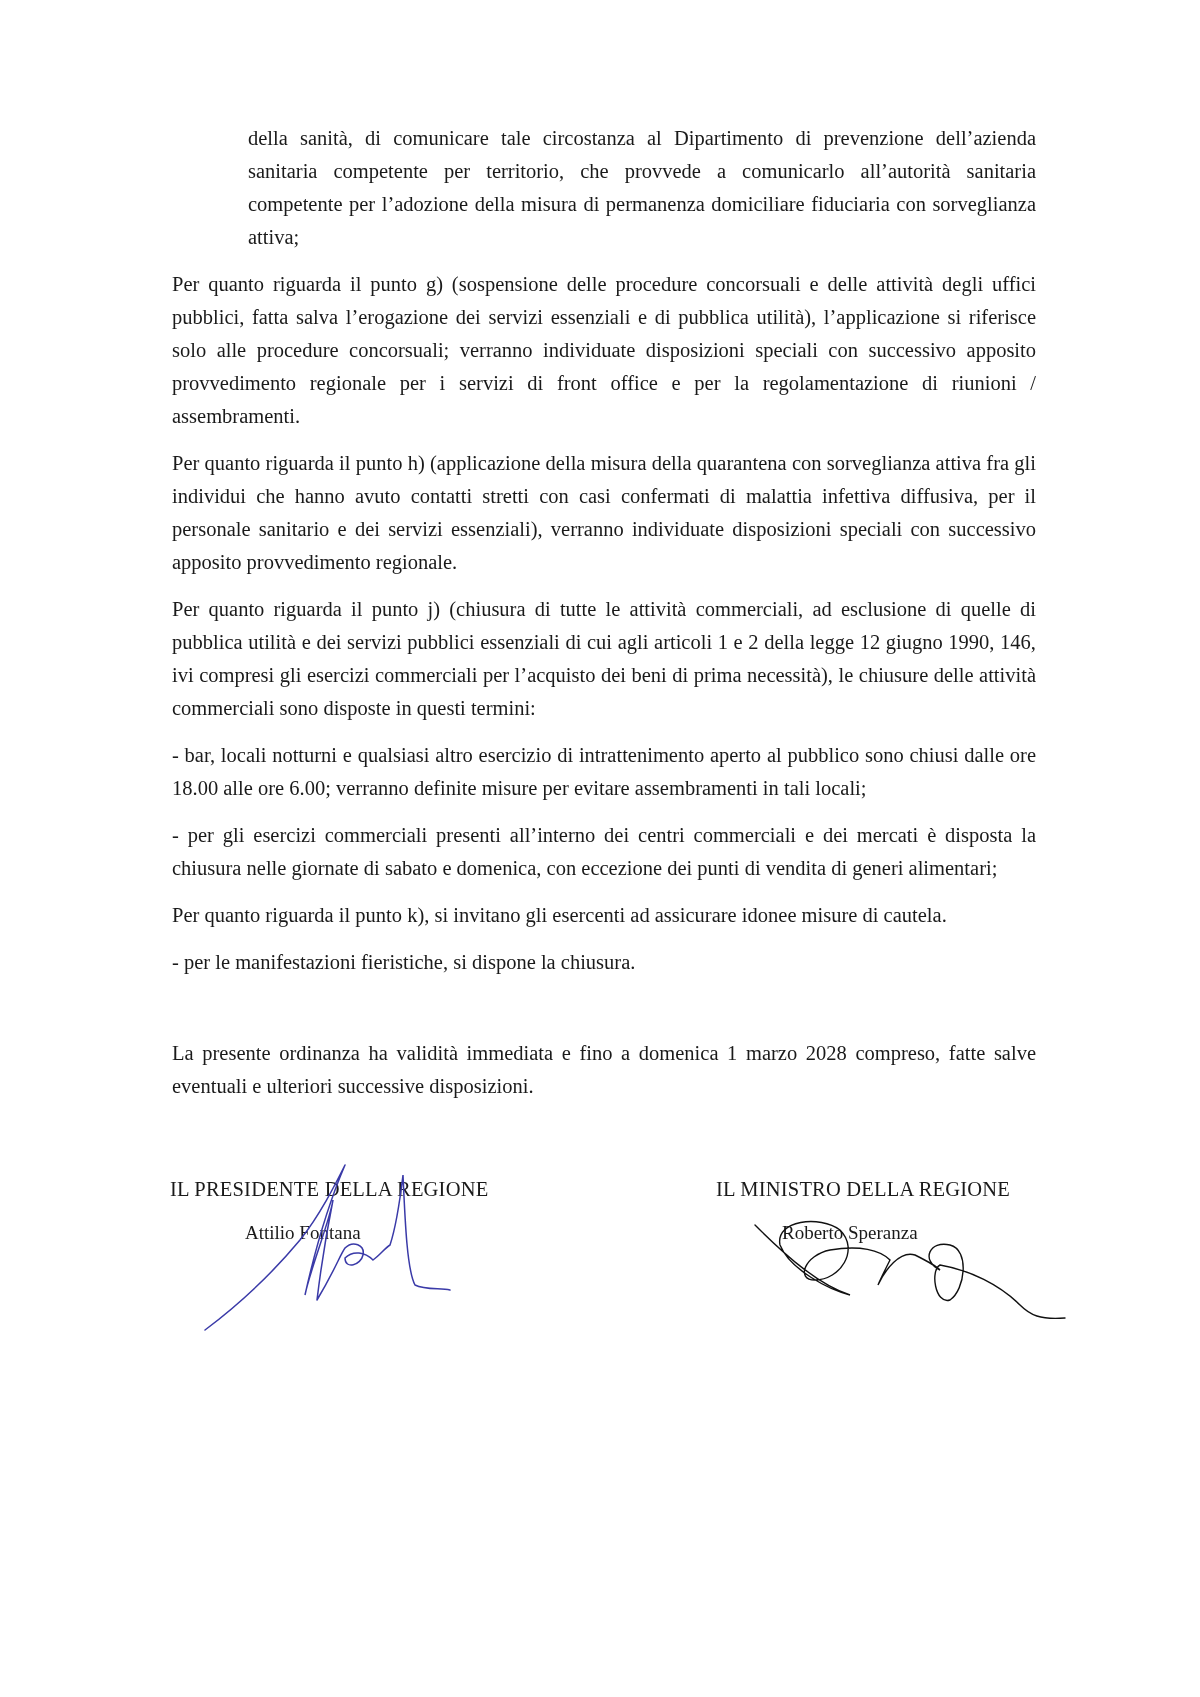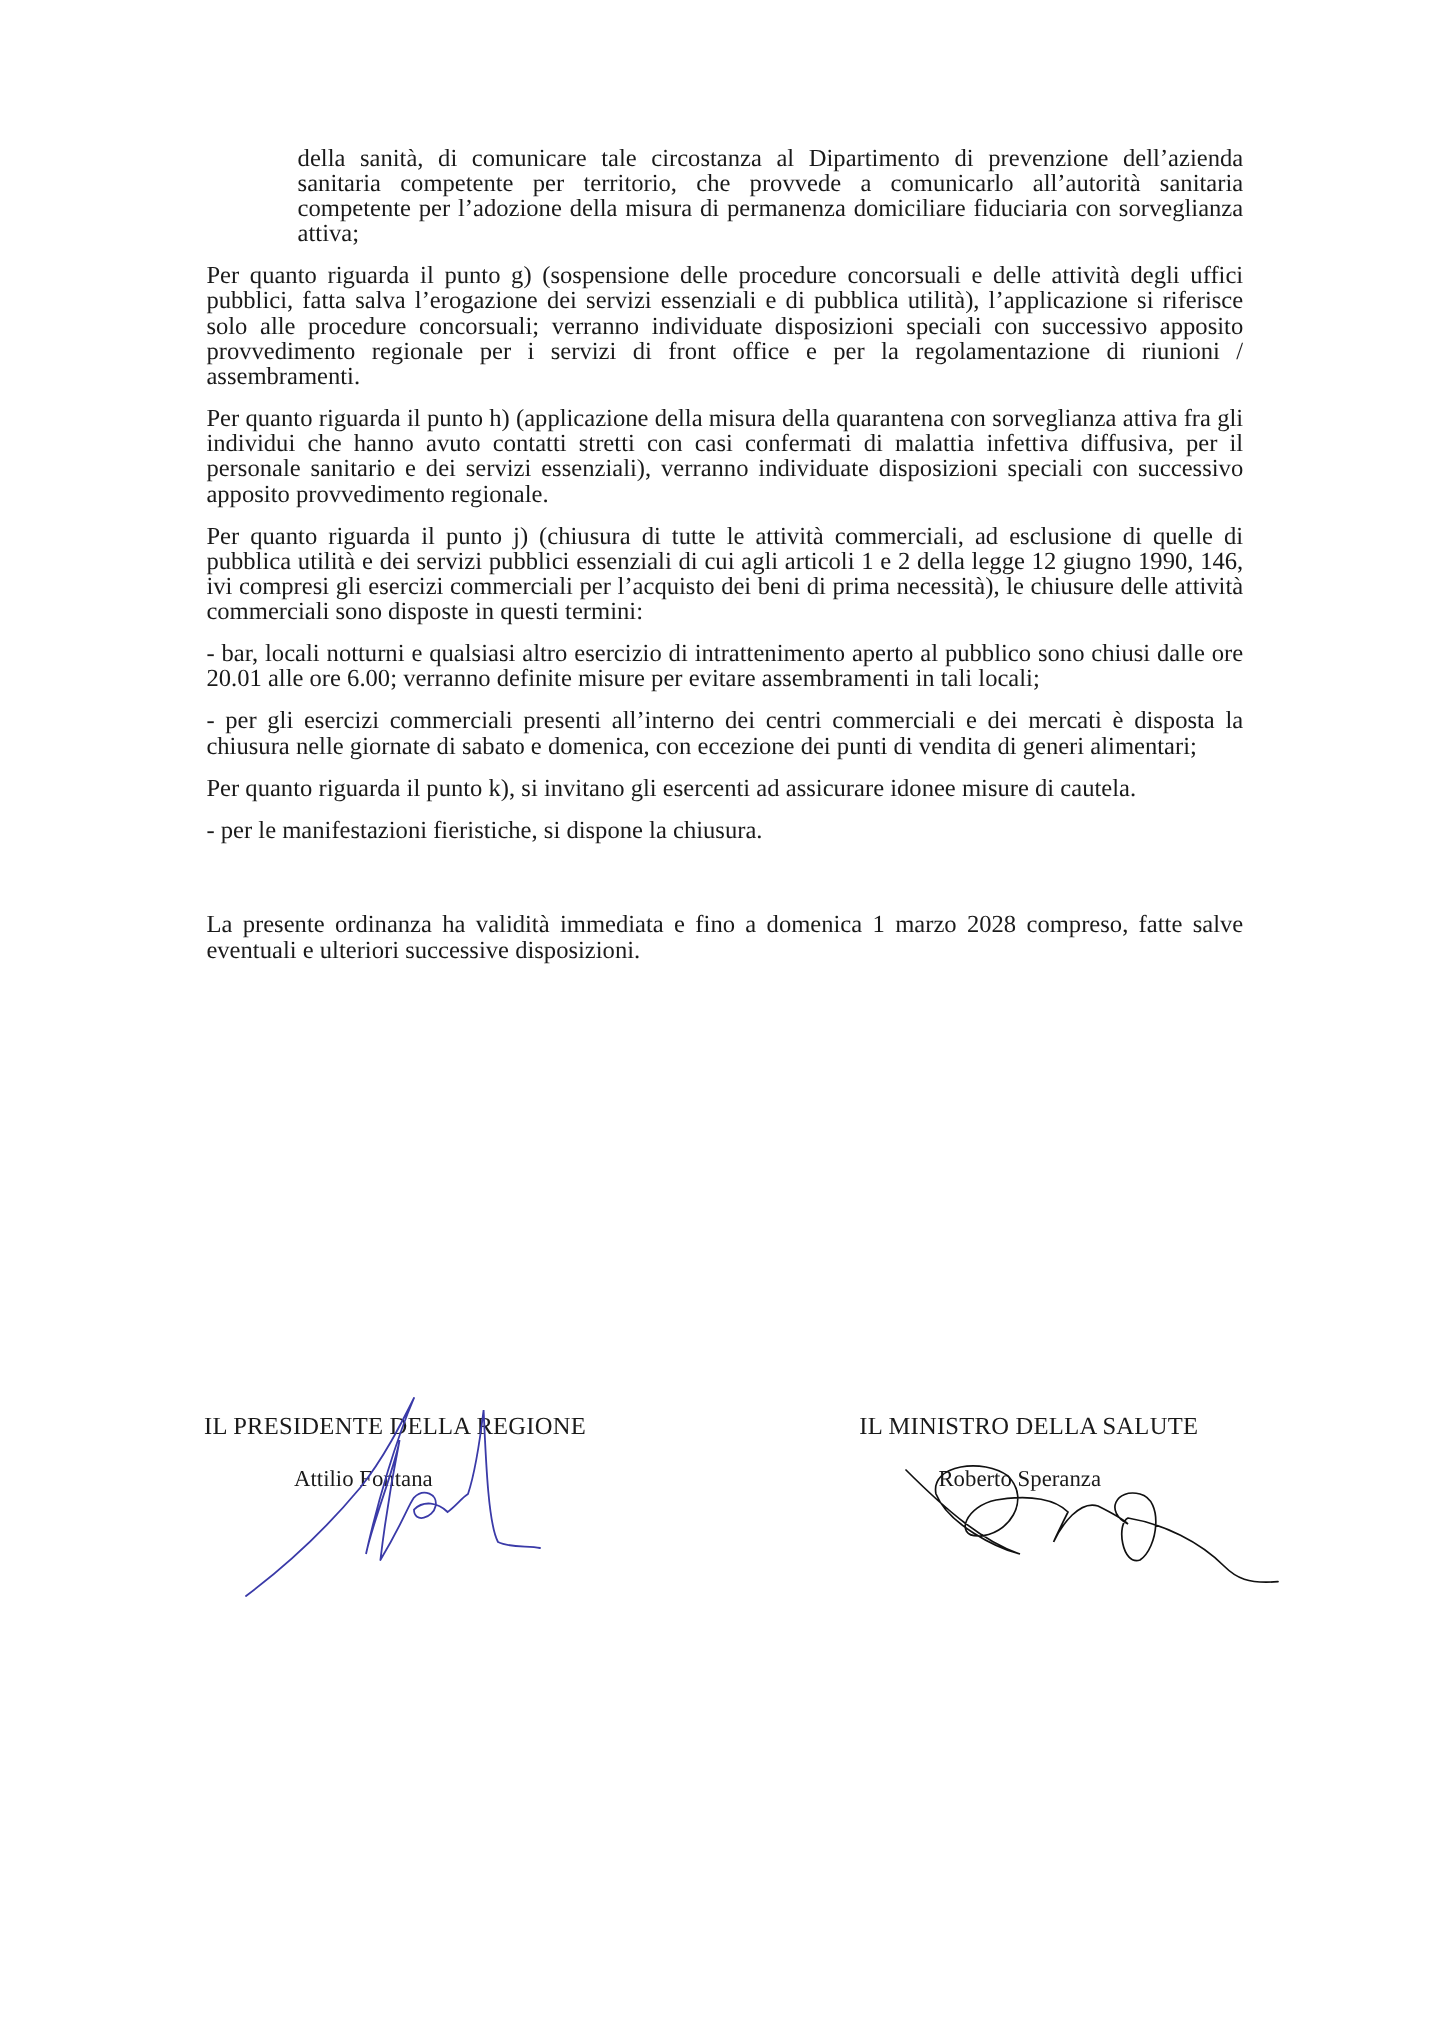--- a/index.html
+++ b/index.html
@@ -4,50 +4,50 @@
   <style>
     html, body { margin: 0; padding: 0; background: #ffffff; }
     body {
       width: 1200px; height: 1697px; position: relative; overflow: hidden;
       font-family: "Liberation Serif", "DejaVu Serif", serif;
       color: #1a1a1a;
     }
     .page { position: absolute; left: 0; top: 0; width: 1200px; height: 1697px; background: #fff; }
     .body-text {
       position: absolute; left: 172px; width: 864px; top: 122px;
-      font-size: 20.5px; line-height: 21px; text-align: justify;
+      font-size: 20.5px; line-height: 33px; text-align: justify;
     }
     .body-text p { margin: 0 0 14px 0; }
     .indented { margin-left: 76px !important; }
     .spacer-large { height: 44px; }
     .sig-title { position: absolute; font-size: 20.5px; letter-spacing: 0.2px; }
     .sig-name { position: absolute; font-size: 19px; }
     .signature { position: absolute; }
   </style>
 </head>
 <body>
 
 <div class="page">
   <div class="body-text">
     <p class="indented">della sanità, di comunicare tale circostanza al Dipartimento di prevenzione dell’azienda sanitaria competente per territorio, che provvede a comunicarlo all’autorità sanitaria competente per l’adozione della misura di permanenza domiciliare fiduciaria con sorveglianza attiva;</p>
     <p>Per quanto riguarda il punto g) (sospensione delle procedure concorsuali e delle attività degli uffici pubblici, fatta salva l’erogazione dei servizi essenziali e di pubblica utilità), l’applicazione si riferisce solo alle procedure concorsuali; verranno individuate disposizioni speciali con successivo apposito provvedimento regionale per i servizi di front office e per la regolamentazione di riunioni / assembramenti.</p>
     <p>Per quanto riguarda il punto h) (applicazione della misura della quarantena con sorveglianza attiva fra gli individui che hanno avuto contatti stretti con casi confermati di malattia infettiva diffusiva, per il personale sanitario e dei servizi essenziali), verranno individuate disposizioni speciali con successivo apposito provvedimento regionale.</p>
     <p>Per quanto riguarda il punto j) (chiusura di tutte le attività commerciali, ad esclusione di quelle di pubblica utilità e dei servizi pubblici essenziali di cui agli articoli 1 e 2 della legge 12 giugno 1990, 146, ivi compresi gli esercizi commerciali per l’acquisto dei beni di prima necessità), le chiusure delle attività commerciali sono disposte in questi termini:</p>
-    <p>- bar, locali notturni e qualsiasi altro esercizio di intrattenimento aperto al pubblico sono chiusi dalle ore 20.01 alle ore 6.00; verranno definite misure per evitare assembramenti in tali locali;</p>
+    <p>- bar, locali notturni e qualsiasi altro esercizio di intrattenimento aperto al pubblico sono chiusi dalle ore 18.00 alle ore 6.00; verranno definite misure per evitare assembramenti in tali locali;</p>
     <p>- per gli esercizi commerciali presenti all’interno dei centri commerciali e dei mercati è disposta la chiusura nelle giornate di sabato e domenica, con eccezione dei punti di vendita di generi alimentari;</p>
     <p>Per quanto riguarda il punto k), si invitano gli esercenti ad assicurare idonee misure di cautela.</p>
     <p>- per le manifestazioni fieristiche, si dispone la chiusura.</p>
     <div class="spacer-large"></div>
     <p>La presente ordinanza ha validità immediata e fino a domenica 1 marzo 2028 compreso, fatte salve eventuali e ulteriori successive disposizioni.</p>
   </div>
 
   <div class="sig-title" style="left:170px; top:1178px;">IL PRESIDENTE DELLA REGIONE</div>
   <div class="sig-name" style="left:245px; top:1222px;">Attilio Fontana</div>
   <svg class="signature" style="left:195px; top:1160px;" width="260" height="180" viewBox="0 0 260 180">
     <path d="M10 170 C 50 140, 80 110, 105 80 C 125 55, 140 25, 150 5 M 150 5 C 135 40, 120 90, 110 135 C 115 110, 135 60, 138 40 C 130 80, 125 115, 122 140 M 122 140 C 140 110, 145 95, 150 88 C 158 80, 170 85, 168 95 C 166 105, 150 110, 150 98 C 158 90, 170 92, 178 100 C 185 95, 190 88, 195 85 C 200 70, 205 40, 208 15 C 210 60, 212 110, 220 125 C 230 130, 245 128, 255 130" fill="none" stroke="#3a3aa8" stroke-width="1.5" stroke-linecap="round"></path>
   </svg>
 
-  <div class="sig-title" style="left:716px; top:1178px;">IL MINISTRO DELLA SALUTE</div>
+  <div class="sig-title" style="left:716px; top:1178px;">IL MINISTRO DELLA REGIONE</div>
   <div class="sig-name" style="left:782px; top:1222px;">Roberto Speranza</div>
   <svg class="signature" style="left:750px; top:1210px;" width="320" height="130" viewBox="0 0 320 130">
     <path d="M5 15 C 40 50, 70 75, 100 85 C 80 80, 40 60, 30 35 C 25 10, 70 5, 90 20 C 110 40, 90 70, 65 70 C 45 70, 55 45, 80 40 C 110 35, 130 40, 140 50 C 135 60, 130 70, 128 75 C 135 60, 150 40, 165 45 C 175 50, 185 55, 190 60 C 170 50, 180 30, 200 35 C 220 40, 215 80, 200 90 C 185 95, 180 60, 190 55 C 220 60, 250 75, 270 95 C 280 105, 290 110, 315 108" fill="none" stroke="#111" stroke-width="1.4" stroke-linecap="round"></path>
   </svg>
 </div>
 
 </body></html>

